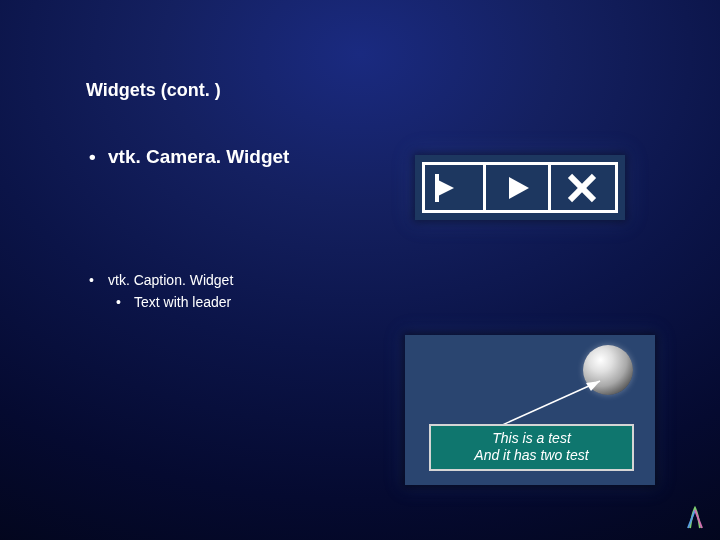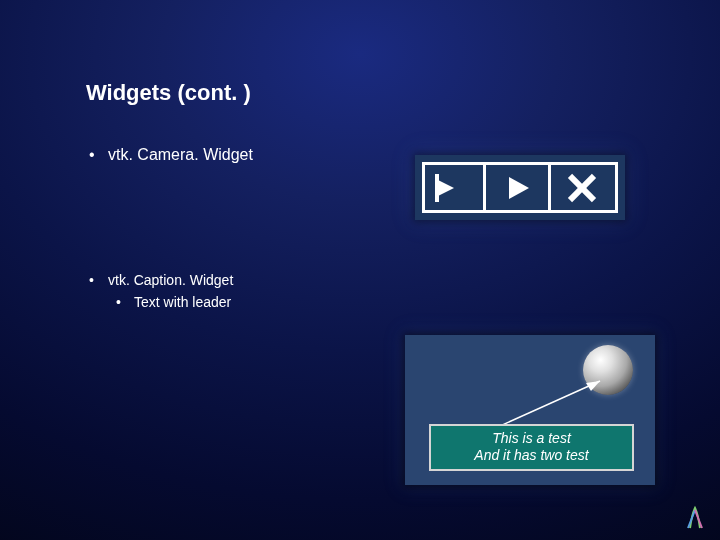--- a/index.html
+++ b/index.html
@@ -20,31 +20,32 @@
                 #0b1448 50%,
                 #050a30 75%,
                 #020518 100%);
     color: #ffffff;
     box-sizing: border-box;
   }
   .title {
     position: absolute;
     left: 86px;
     top: 80px;
-    font-size: 22px;
+    font-size: 18px;
     font-weight: bold;
     color: #ffffff;
   }
   .bullets {
     position: absolute;
     left: 86px;
     top: 145px;
     width: 300px;
-    font-size: 16px;
+    font-size: 19px;
     line-height: 1.3;
+    font-weight: bold;
   }
   .bul1 {
     position: relative;
     padding-left: 22px;
     margin-bottom: 4px;
   }
   .bul1::before {
     content: "•";
     position: absolute;
     left: 3px;

